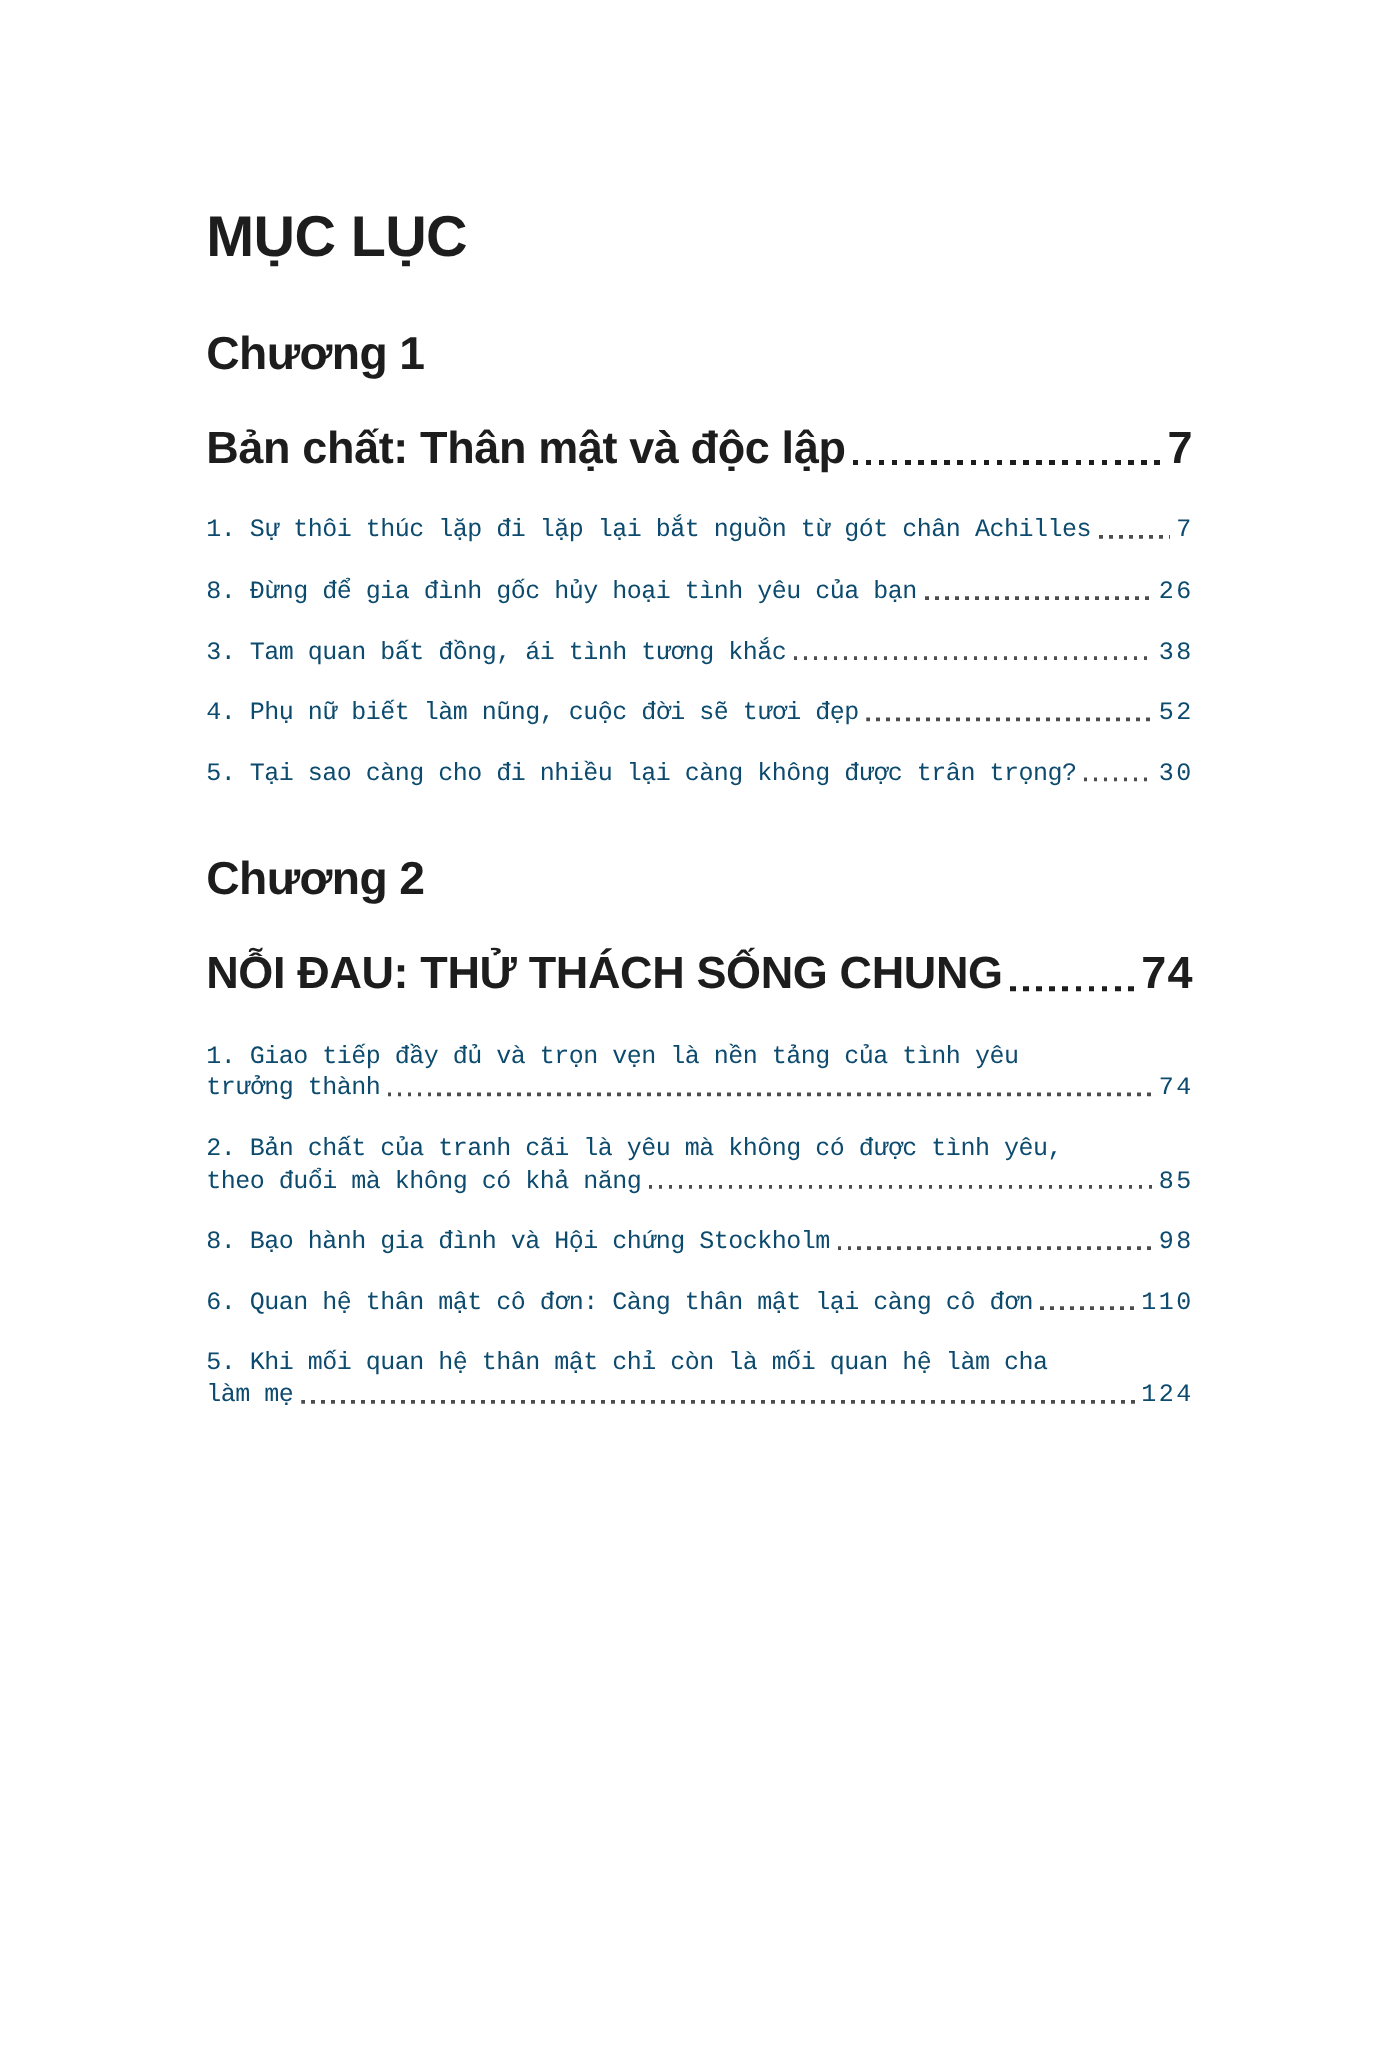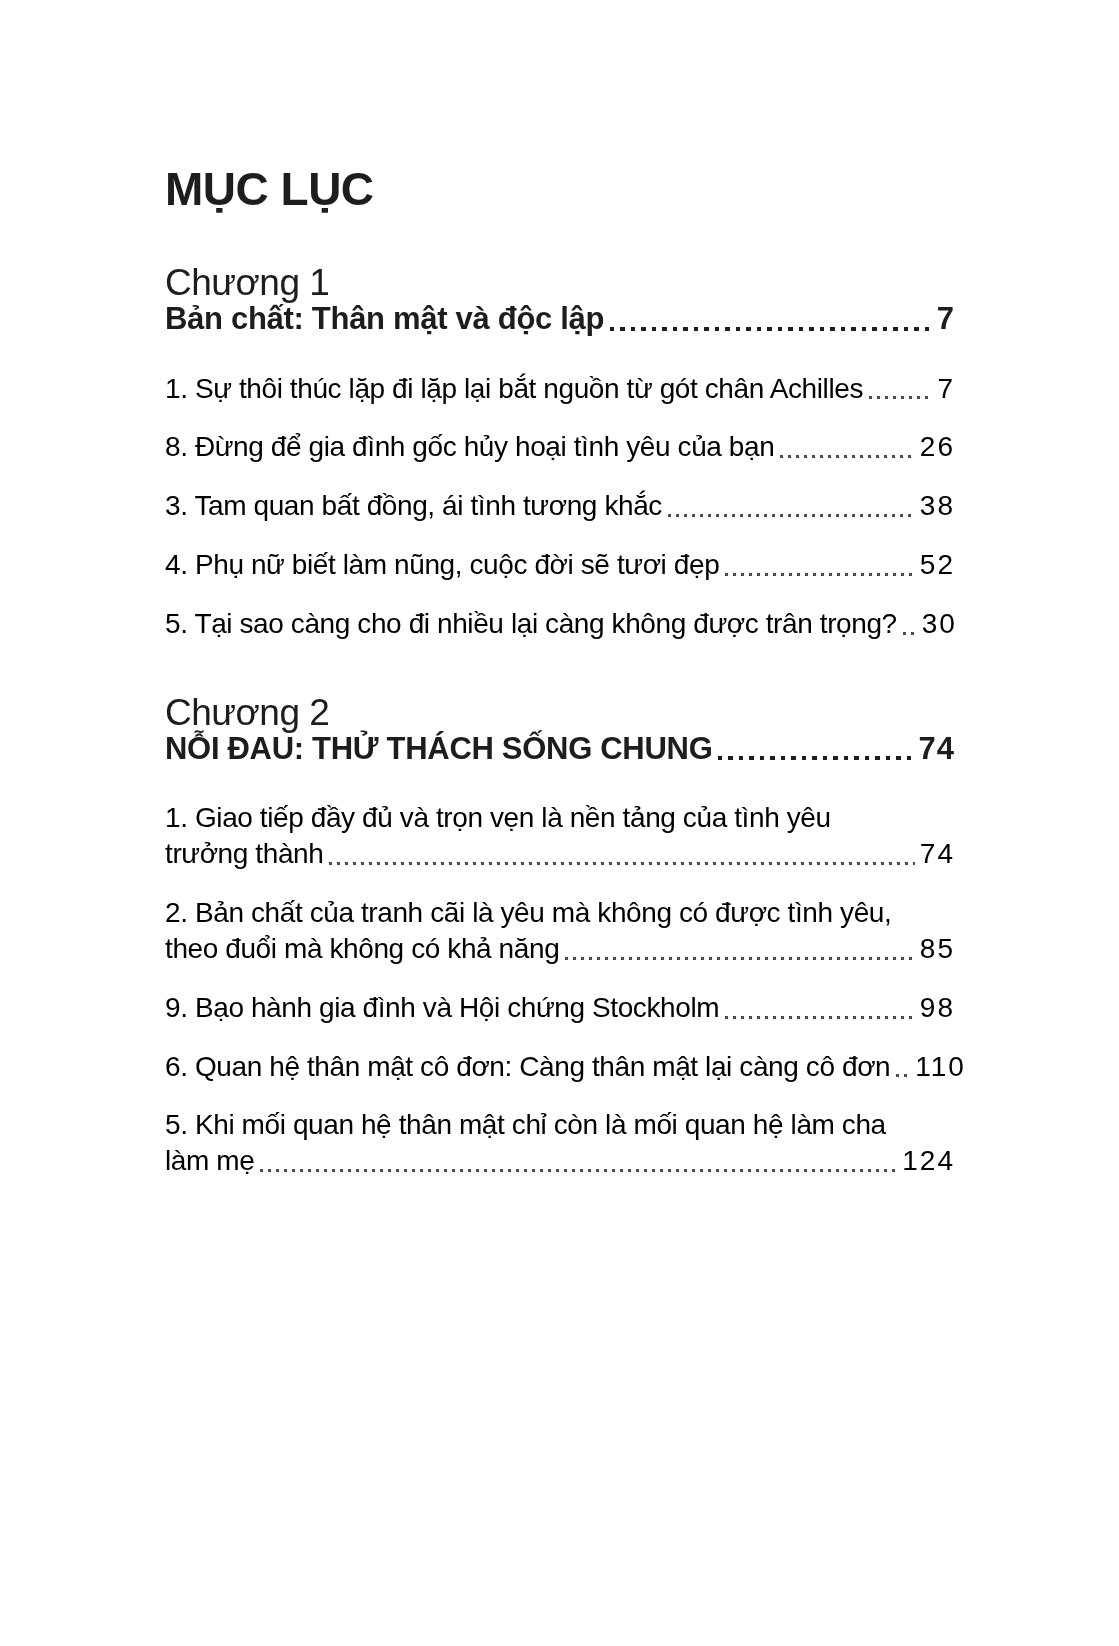--- a/index.html
+++ b/index.html
@@ -19,55 +19,57 @@
     font-size: 46px;
     line-height: 1;
     font-weight: bold;
     letter-spacing: -0.5px;
     color: #1d1d1d;
   }
   .chapter-heading {
     margin: 52px 0 0 0;
     font-size: 37px;
     line-height: 1;
-    font-weight: normal;
+    font-weight: bold;
     letter-spacing: -0.5px;
     color: #1d1d1d;
   }
   .chapter-heading.second { }
   .row { display: flex; align-items: baseline; }
   .row .txt { white-space: nowrap; }
   .leader {
     flex: 1 1 0;
     min-width: 14px;
     height: 3px;
     align-self: flex-end;
     margin: 0 5px 7px 6px;
     background: repeating-linear-gradient(to right, #4d4d4d 0 3px, transparent 3px 8px);
   }
   .subtitle-row {
-    font-size: 31px;
+    margin-top: 36px;
+    font-size: 36px;
     line-height: 1.15;
     font-weight: bold;
     letter-spacing: -0.3px;
     color: #1d1d1d;
   }
   .subtitle-row .leader {
     height: 4px;
     margin-bottom: 6px;
     background: repeating-linear-gradient(to right, #1d1d1d 0 4.5px, transparent 4.5px 10.5px);
   }
   .subtitle-row .pg { letter-spacing: 1px; }
   .items { margin-top: 34px; }
   .item {
     margin-top: 23px;
-    font-size: 28px;
+    font-size: 20px;
     line-height: 1.28;
     letter-spacing: -0.4px;
-    color: #000000;
+    color: #0c4a6e;
+    font-family: Liberation Mono, monospace;
   }
   .item:first-child { margin-top: 0; }
   .item .l1:empty { display: none; }
   .item .pg { letter-spacing: 2px; }
 </style>
 </head>
 <body>
 
 <div class="page">
 
@@ -148,21 +150,21 @@
         <div class="l1">2. Bản chất của tranh cãi là yêu mà không có được tình yêu,</div>
         <div class="row">
           <span class="txt">theo đuổi mà không có khả năng</span>
           <span class="leader"></span>
           <span class="pg">85</span>
         </div>
       </div>
       <div class="item">
 
         <div class="row">
-          <span class="txt">9. Bạo hành gia đình và Hội chứng Stockholm</span>
+          <span class="txt">8. Bạo hành gia đình và Hội chứng Stockholm</span>
           <span class="leader"></span>
           <span class="pg">98</span>
         </div>
       </div>
       <div class="item">
 
         <div class="row">
           <span class="txt">6. Quan hệ thân mật cô đơn: Càng thân mật lại càng cô đơn</span>
           <span class="leader"></span>
           <span class="pg">110</span>

